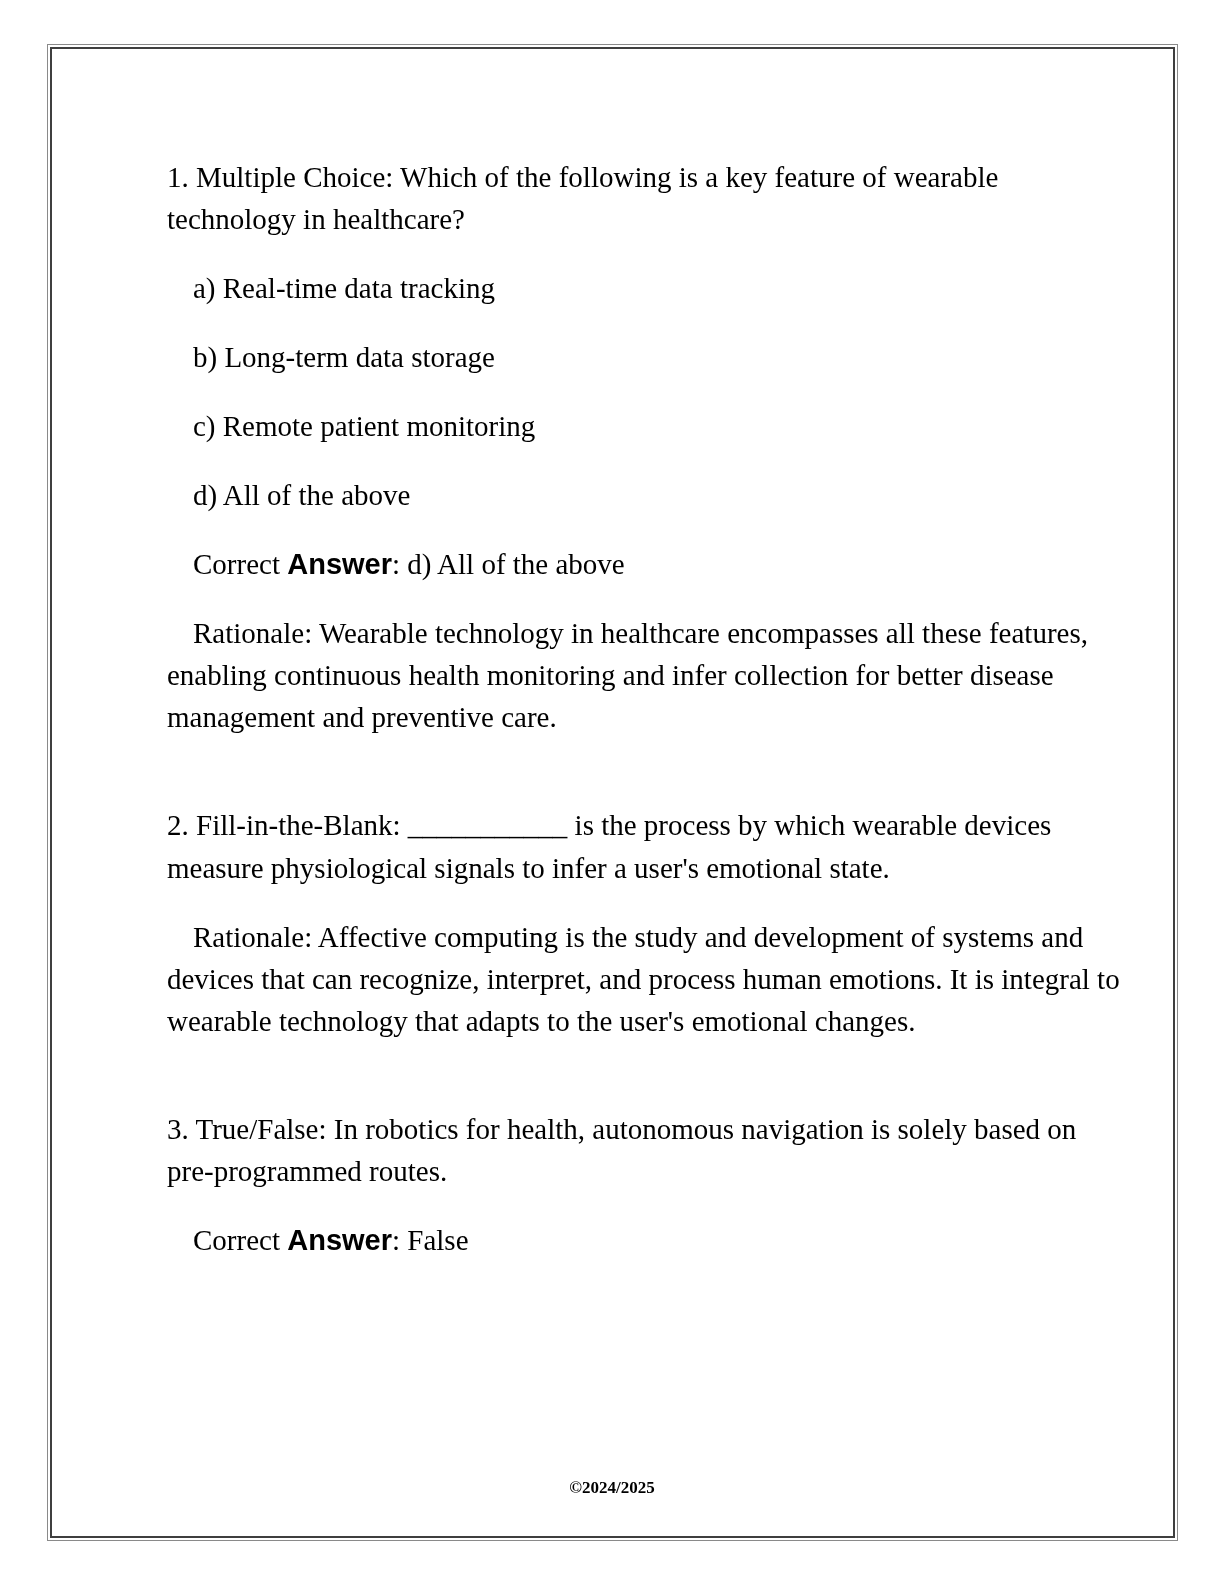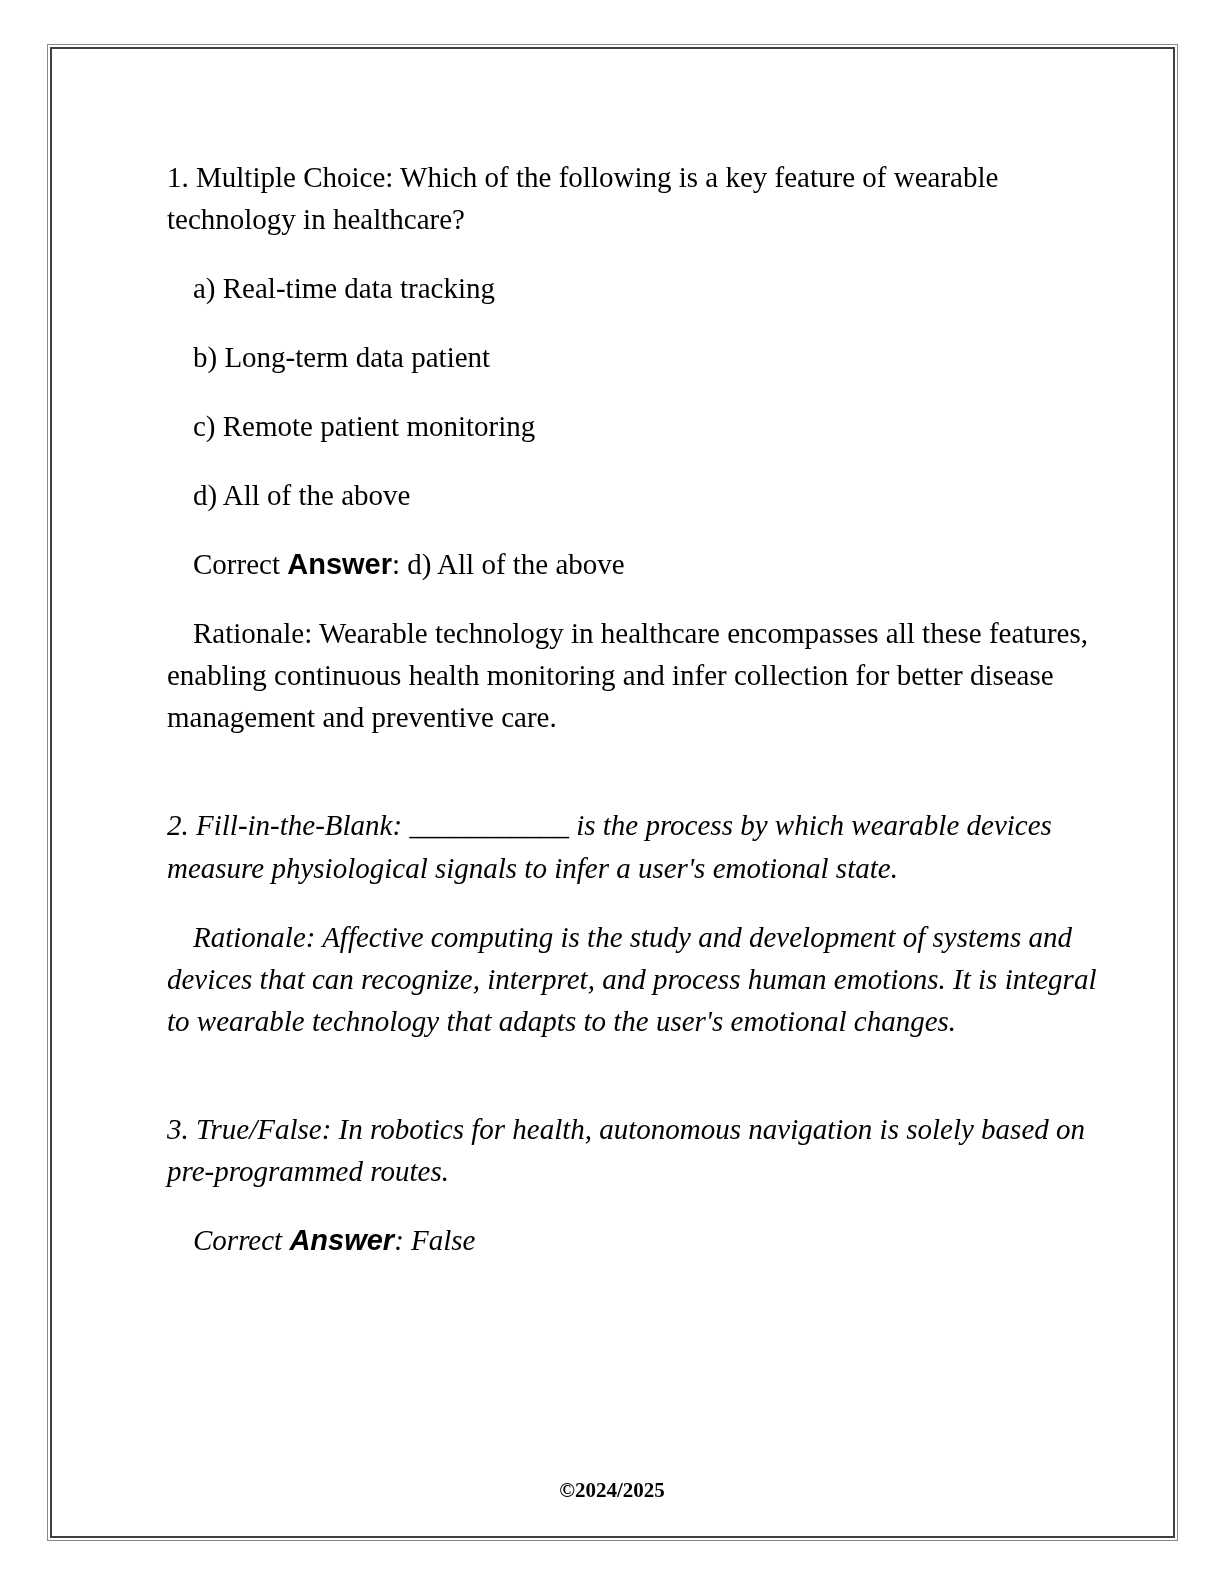--- a/index.html
+++ b/index.html
@@ -37,53 +37,52 @@
     width: 958px;
     font-size: 29px;
     line-height: 1.45;
     margin-left: 32px;
   }
   .content p {
     margin: 0 0 27px 0;
   }
   .question + .question {
     margin-top: 66px;
-    font-style: italic;
   }
   .indent {
     text-indent: 26px;
   }
   .answer-label {
     font-family: "Liberation Sans", sans-serif;
     font-weight: 700;
   }
   .page-footer {
     position: absolute;
     left: 0;
     top: 1478px;
     width: 1224px;
     text-align: center;
-    font-size: 21px;
+    font-size: 17px;
     font-weight: 700;
     font-family: "Liberation Serif", serif;
   }
 </style>
 </head>
 <body>
 
 <div class="page-frame">
   <div class="page-frame-inner"></div>
 </div>
 
 <main class="content">
 
   <section class="question">
     <p>1. Multiple Choice: Which of the following is a key feature of wearable technology in healthcare?</p>
     <p class="indent">a) Real-time data tracking</p>
-    <p class="indent">b) Long-term data patient</p>
+    <p class="indent">b) Long-term data storage</p>
     <p class="indent">c) Remote patient monitoring</p>
     <p class="indent">d) All of the above</p>
     <p class="indent"><span>Correct </span><span class="answer-label">Answer</span><span>: d) All of the above</span></p>
     <p class="indent">Rationale: Wearable technology in healthcare encompasses all these features, enabling continuous health monitoring and infer collection for better disease management and preventive care.</p>
   </section>
 
   <section class="question">
     <p>2. Fill-in-the-Blank: ___________ is the process by which wearable devices measure physiological signals to infer a user's emotional state.</p>
     <p class="indent">Rationale: Affective computing is the study and development of systems and devices that can recognize, interpret, and process human emotions. It is integral to wearable technology that adapts to the user's emotional changes.</p>
   </section>

